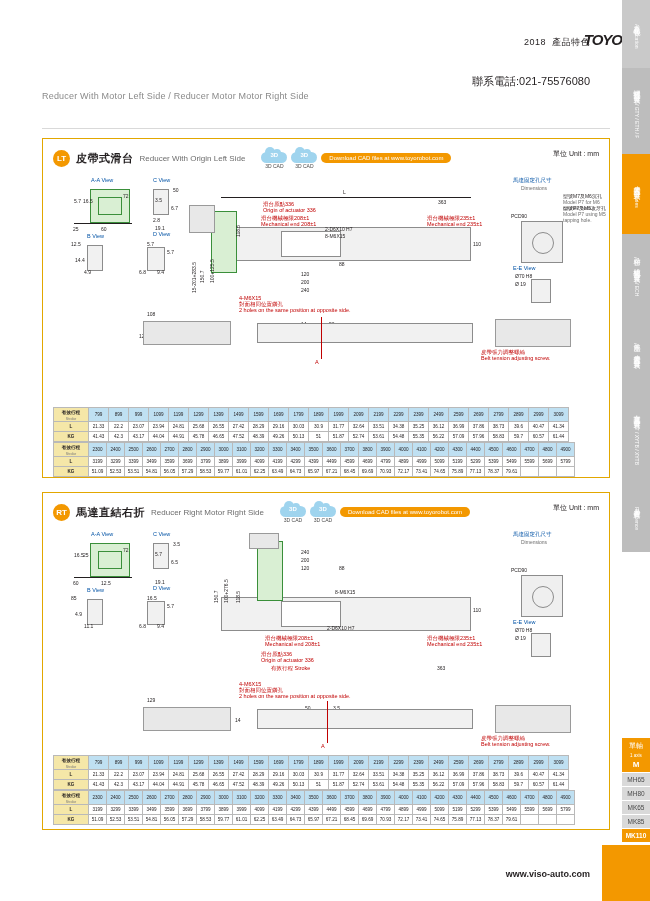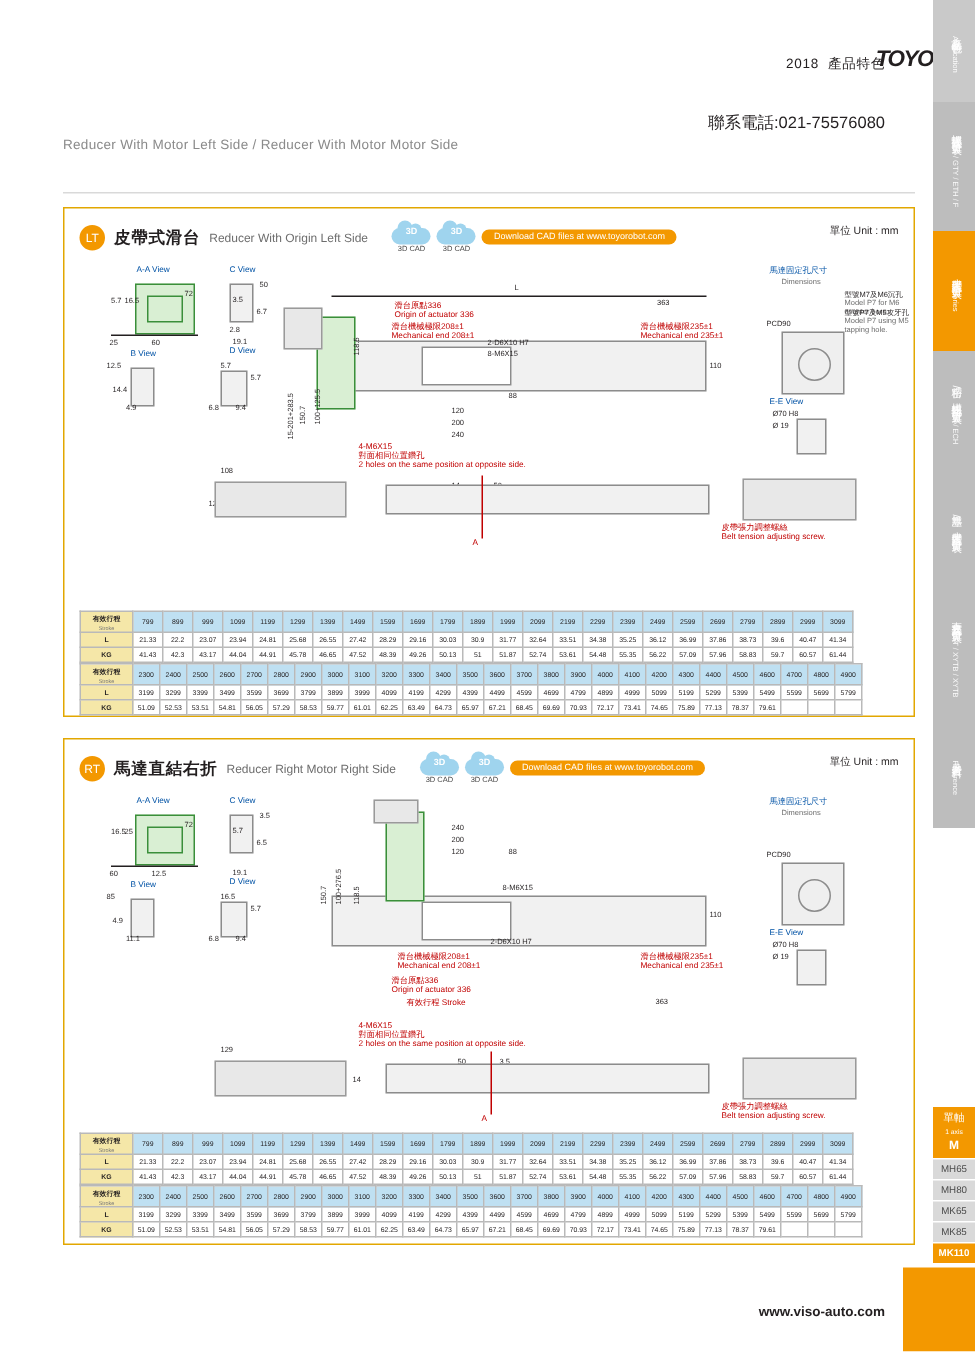--- a/index.html
+++ b/index.html
@@ -27,21 +27,21 @@
   .title-en{font-size:9px;color:#8a8a8a;margin-top:3px;letter-spacing:.2px;}
   .title-rule{position:absolute;left:42px;top:128px;width:568px;height:1px;background:#d9d9d9;}
 
   
   .panel{position:absolute;left:42px;width:568px;border:1px solid #e2a700;box-sizing:border-box;background:#fff;}
   .panel.p1{top:138px;height:340px;}
   .panel.p2{top:492px;height:338px;}
 
   .ptitle{position:absolute;left:10px;top:8px;display:flex;align-items:center;gap:6px;}
   .badge{width:17px;height:17px;border-radius:50%;background:#f39800;color:#fff;font-size:8px;
-    display:flex;align-items:center;justify-content:center;font-weight:normal;}
+    display:flex;align-items:center;justify-content:center;font-weight:bold;}
   .pt-zh{font-size:11px;font-weight:bold;color:#231f20;letter-spacing:.5px;}
   .pt-en{font-size:8px;color:#6d6d6d;}
 
   .cad{display:flex;align-items:center;gap:4px;margin-left:10px;}
   .cloud{position:relative;width:26px;height:16px;}
   .cloud .c-body{position:absolute;left:0;top:5px;width:26px;height:11px;border-radius:6px;background:#9fd4ee;}
   .cloud .c-b1{position:absolute;left:4px;top:0px;width:10px;height:10px;border-radius:50%;background:#9fd4ee;}
   .cloud .c-b2{position:absolute;left:12px;top:2px;width:8px;height:8px;border-radius:50%;background:#9fd4ee;}
   .cloud .c-t{position:absolute;left:0;top:5px;width:26px;text-align:center;font-size:6px;color:#fff;font-weight:bold;}
   .cloud-cap{font-size:5px;color:#4a4a4a;text-align:center;margin-top:0px;}
@@ -80,21 +80,21 @@
 <div class="page">
 
   <div class="hdr-year">
     <span>2018</span>
     &nbsp;<span>產品特色</span>
   </div>
   <div class="hdr-logo">TOYO</div>
   <div class="phone">聯系電話:021-75576080</div>
 
   <div class="title-zone">
-    <div class="title-en">Reducer With Motor Left  Side / Reducer With Motor Motor Side</div>
+    <div class="title-en">Reducer With Motor Left  Side / Reducer Motor Motor Right Side</div>
   </div>
   <div class="title-rule"></div>
 
   <div class="rail">
     <div class="rail-tab" style="height:68px;background:#c9c9c9;">
       <span>產品特色</span>
       <span class="en">Application</span>
     </div>
     <div class="rail-tab" style="height:86px;background:#bdbdbd;">
       <span>螺桿式滑台</span>

